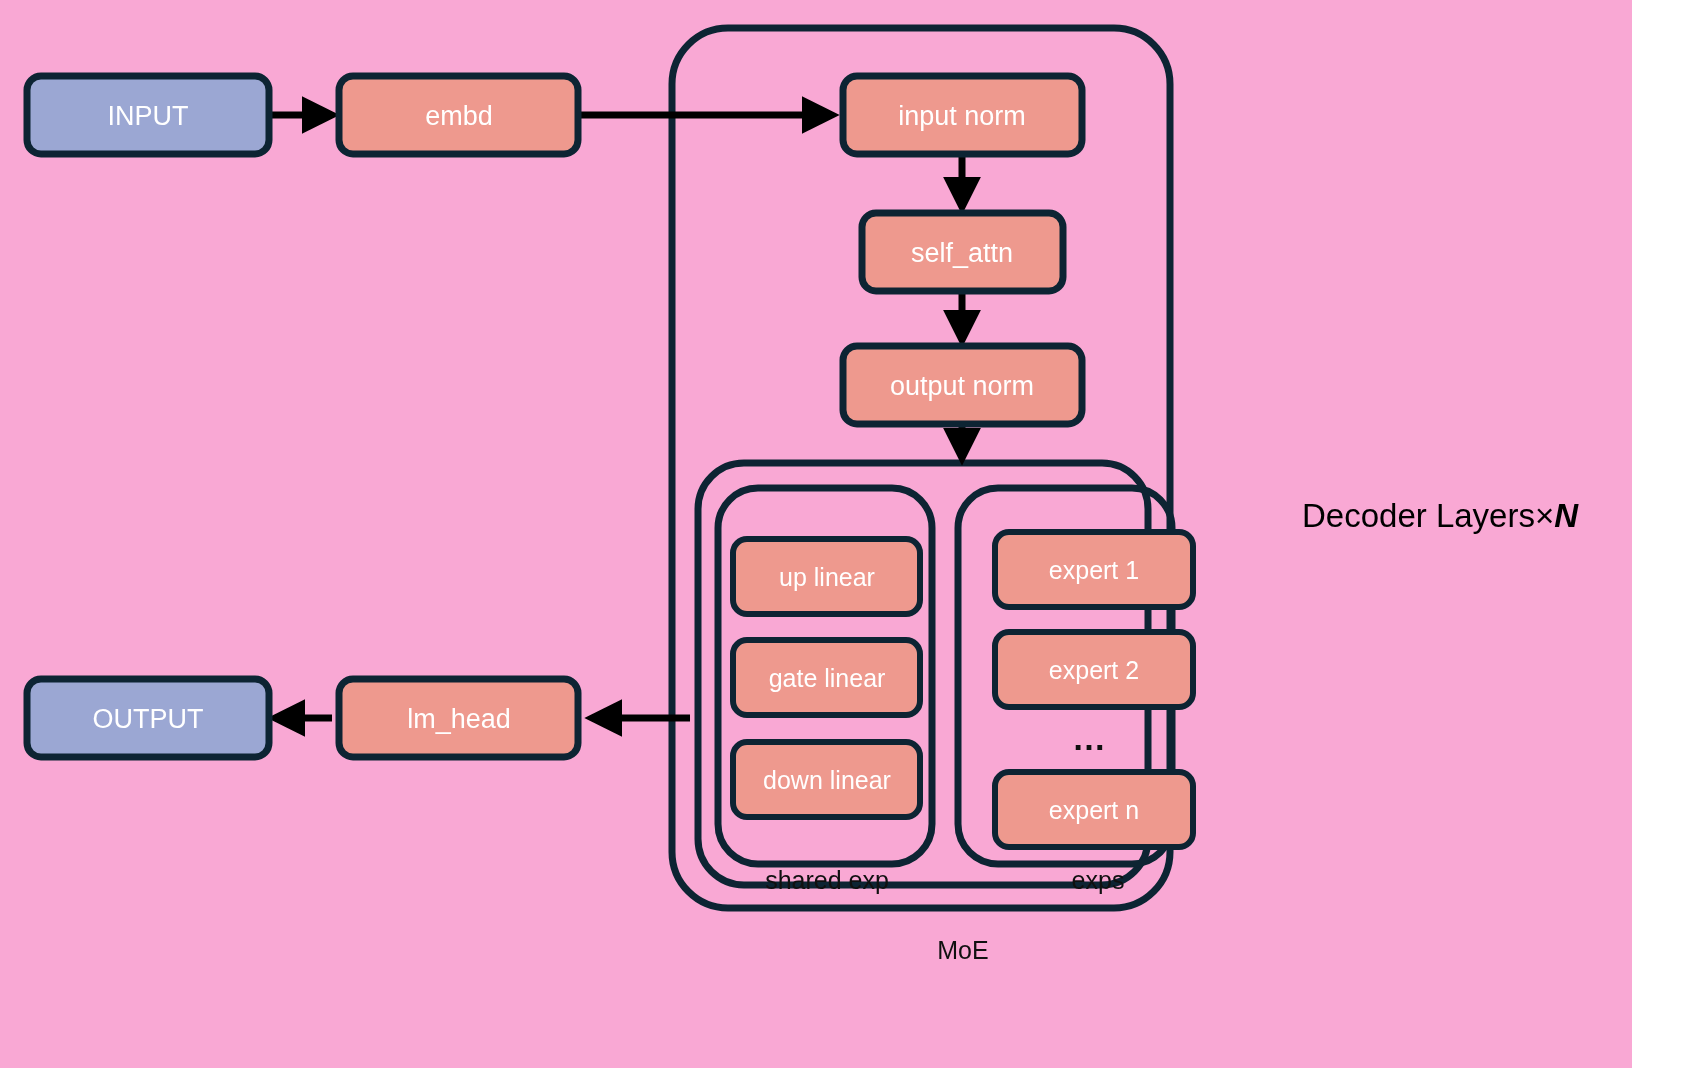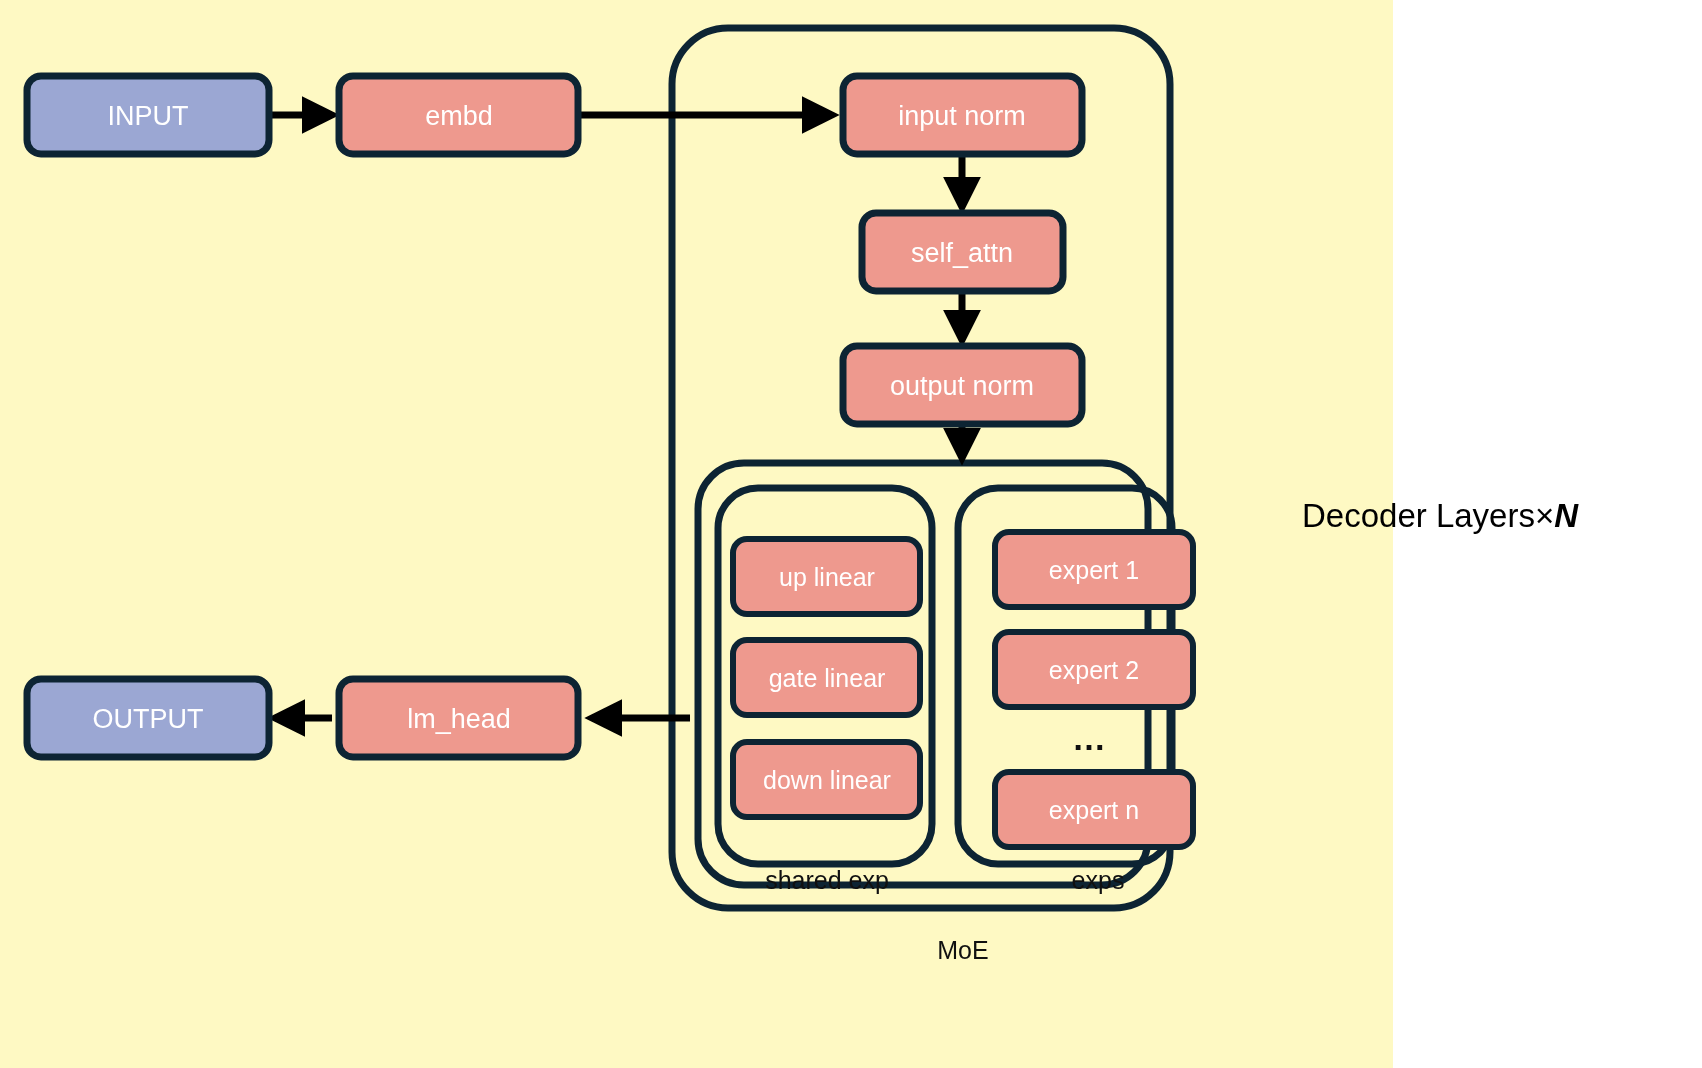--- a/index.html
+++ b/index.html
@@ -8,23 +8,23 @@
     background: #ffffff;
   }
   body {
     width: 1702px;
     height: 1068px;
     font-family: "Liberation Sans", sans-serif;
     overflow: hidden;
   }
   #diagram-root {
     position: relative;
-    width: 1393px;
+    width: 1632px;
     height: 1068px;
-    background: #fef9c3;
+    background: #f9a8d4;
   }
   svg.canvas {
     position: absolute;
     top: 0;
     left: 0;
     width: 1702px;
     height: 1068px;
     display: block;
   }
   .node-label {

